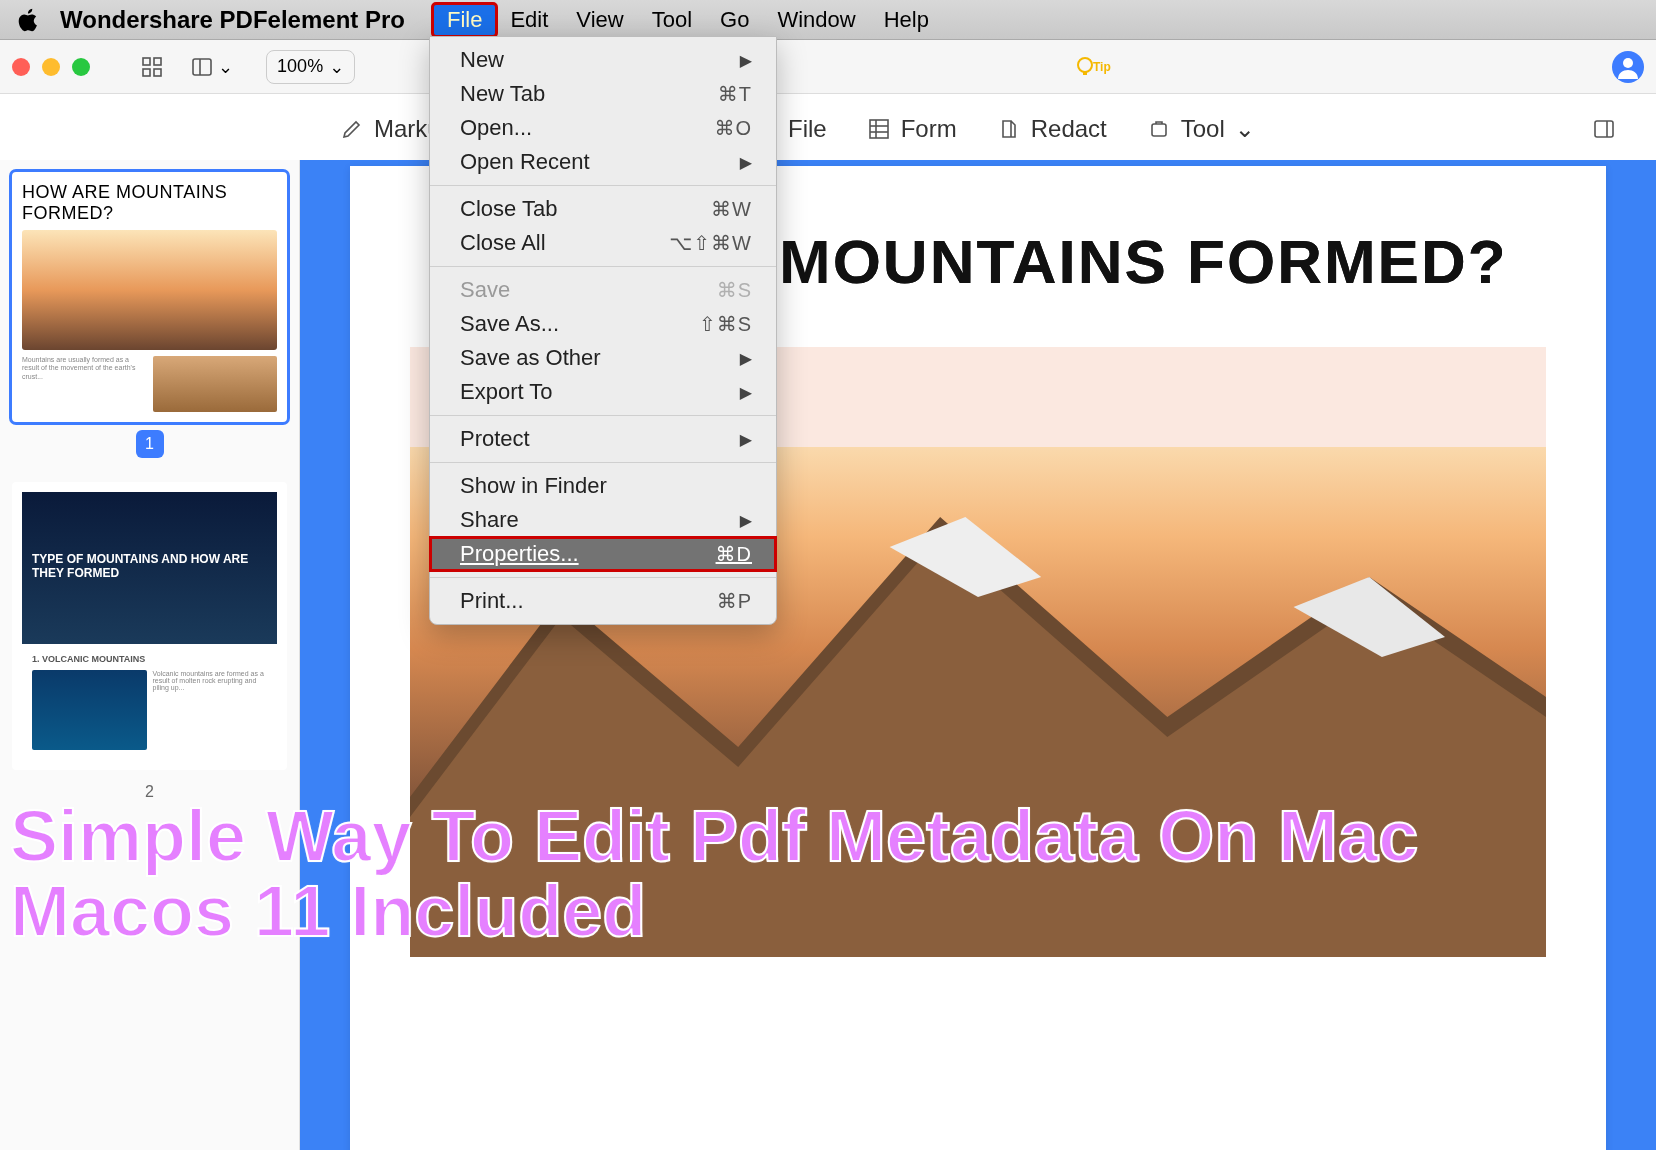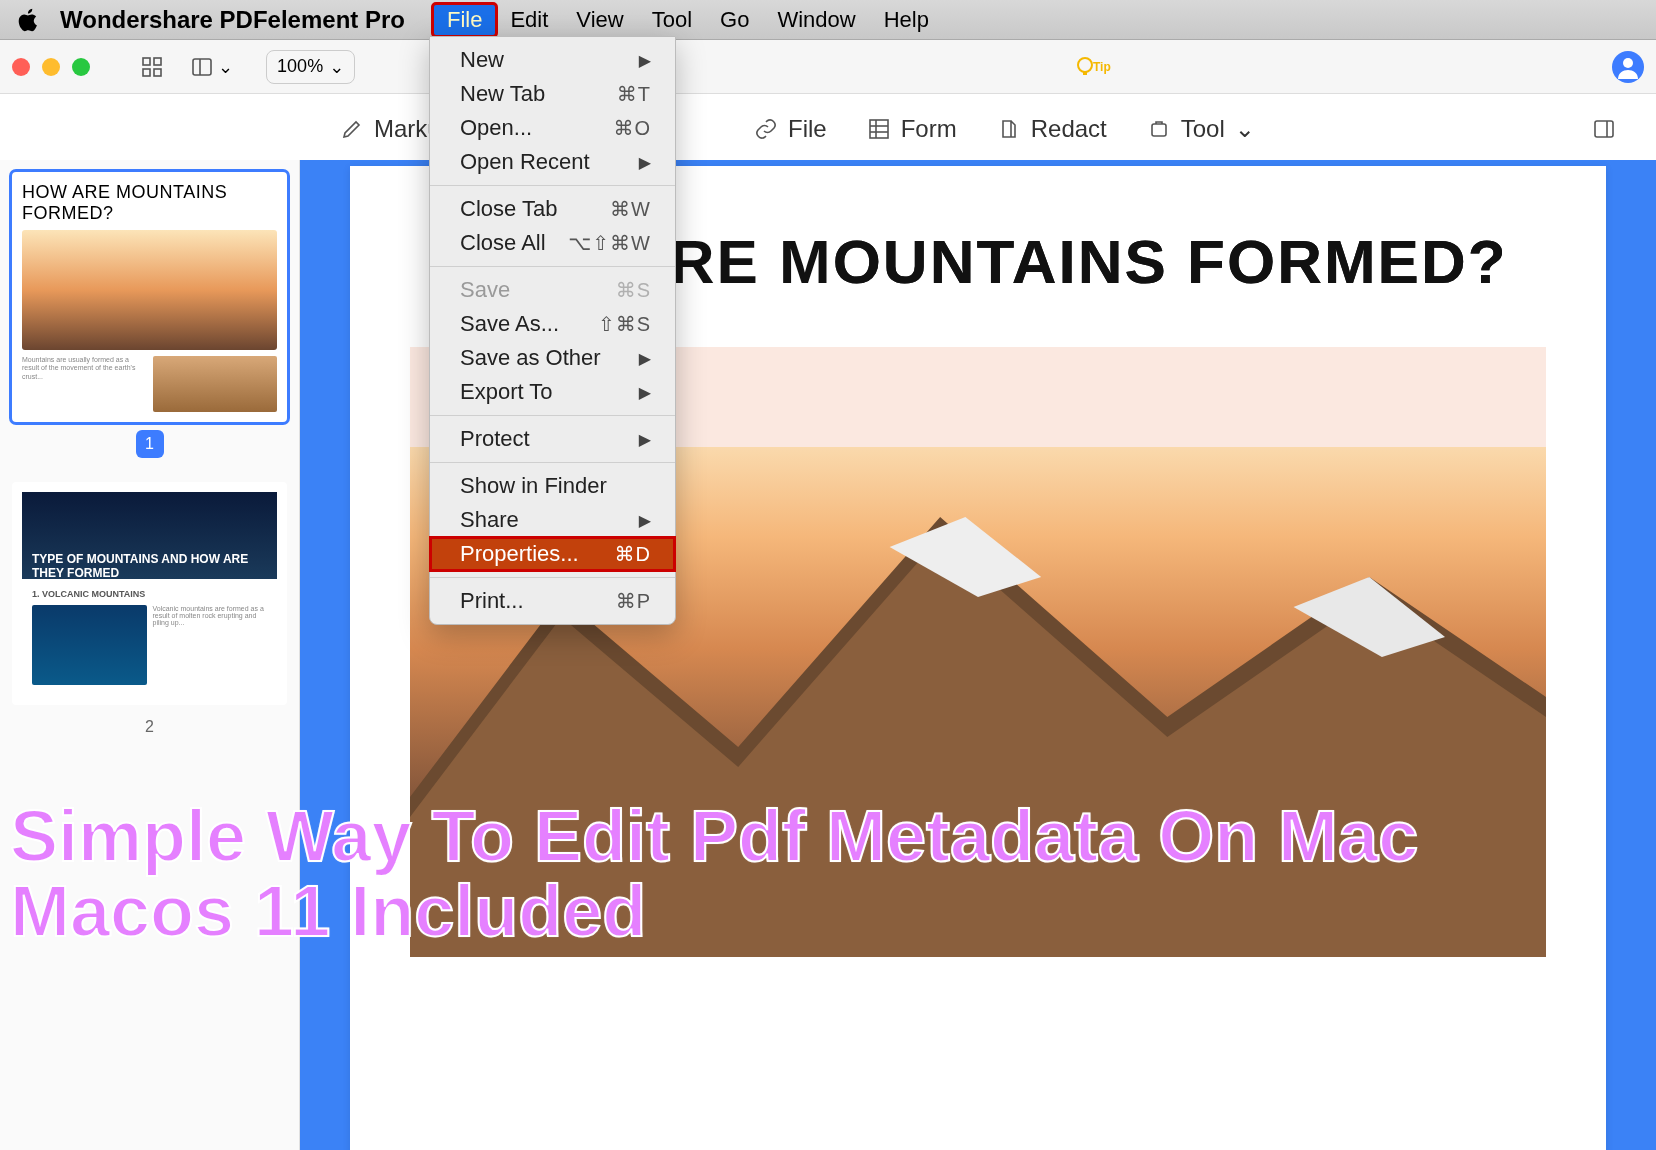--- a/index.html
+++ b/index.html
@@ -25,36 +25,36 @@
 .thumb-title { font-family:Impact,sans-serif; font-size:18px; color:#000; letter-spacing:.5px; margin-bottom:6px; }
 .thumb-img { height:120px; background:linear-gradient(180deg,#fce4b8 0%,#e8995a 50%,#6b4530 100%); border-radius:3px; margin-bottom:6px; }
 .thumb-num { width:28px; height:28px; border-radius:6px; display:flex; align-items:center; justify-content:center; color:#666; font-size:16px; margin:6px auto 24px; }
 .thumb-num.sel { background:#3d7cff; color:#fff; }
 .main { flex:1; background:#3b82f6; position:relative; padding:0 50px; }
 .page { background:#fff; margin:6px auto 0; width:100%; height:100%; box-shadow:0 2px 8px rgba(0,0,0,.1); padding:60px 60px 0; position:relative; overflow:hidden; }
 .page h1 { font-family:Impact,'Arial Black',sans-serif; font-size:62px; letter-spacing:2px; text-align:center; color:#111; }
 .hero { height:560px; margin-top:100px; background:linear-gradient(180deg,#fdecc8 0%,#f5b77a 25%,#d68850 45%,#7a5038 75%,#4a3525 100%); position:relative; }
 .hero::before { content:""; position:absolute; left:0; right:0; top:-50px; height:100px; background:#fbe8e0; }
 .hero svg { position:absolute; inset:0; width:100%; height:100%; }
-.dropdown { position:absolute; top:36px; left:429px; width:247px; background:#ededed; border:1px solid #bcbcbc; border-radius:0 0 8px 8px; box-shadow:0 10px 30px rgba(0,0,0,.25); padding:6px 0; font-size:22px; z-index:50; }
+.dropdown { position:absolute; top:36px; left:429px; width:348px; background:#ededed; border:1px solid #bcbcbc; border-radius:0 0 8px 8px; box-shadow:0 10px 30px rgba(0,0,0,.25); padding:6px 0; font-size:22px; z-index:50; }
 .dd-item { display:flex; justify-content:space-between; align-items:center; padding:4px 24px 4px 30px; color:#222; cursor:default; }
 .dd-item.disabled { color:#9a9a9a; }
-.dd-item.hl { background:#c2410c; color:#fff; outline:3px solid #c00; outline-offset:-2px; }
+.dd-item.hl { background:#737373; color:#fff; outline:3px solid #c00; outline-offset:-2px;text-decoration:underline; }
 .dd-shortcut { color:#555; font-size:20px; letter-spacing:1px; }
 .dd-item.disabled .dd-shortcut { color:#b0b0b0; }
 .dd-item.hl .dd-shortcut { color:#fff; }
 .dd-sep { height:1px; background:#cfcfcf; margin:6px 0; }
 .dd-arrow { font-size:16px; color:#444; }
 .overlay { position:absolute; left:10px; bottom:200px; right:10px; font-weight:800; font-size:72px; line-height:1.05; color:#e580ff; -webkit-text-stroke:2px #fff; z-index:40; text-shadow:0 0 2px #fff; }
 .icon { width:24px; height:24px; stroke:#555; fill:none; stroke-width:1.6; }
 .tips { width:36px; height:28px; margin-left:auto; margin-right:20px; }
 .small-img { height:56px; background:linear-gradient(180deg,#3a5a7a,#1a2a3a); border-radius:2px; }
 .small-img.m2 { background:linear-gradient(180deg,#d8a878,#9a6a3a); }
 .small-img.m3 { background:linear-gradient(180deg,#0a3a6a,#0a5a8a); }
-.thumb2-head { height:87px; background:linear-gradient(#0a1a3a,#1a3a5a); color:#fff; padding:60px 10px 12px; font-size:12px; font-weight:700; }
+.thumb2-head { height:152px; background:linear-gradient(#0a1a3a,#1a3a5a); color:#fff; padding:60px 10px 12px; font-size:12px; font-weight:700; }
 .thumb2-body { padding:10px; font-size:9px; }
 </style>
 </head>
 <body>
 
 <div class="menubar">
   <svg class="apple" viewBox="0 0 24 24">
       <path fill="#000" d="M16.4 12.8c0-2.6 2.1-3.8 2.2-3.9-1.2-1.7-3-2-3.7-2-1.6-.2-3.1.9-3.9.9s-2-.9-3.4-.9c-1.7 0-3.3 1-4.2 2.6-1.8 3.1-.5 7.7 1.3 10.2.9 1.2 1.9 2.6 3.3 2.6 1.3-.1 1.8-.8 3.4-.8s2 .8 3.4.8 2.3-1.2 3.1-2.5c1-1.4 1.4-2.8 1.4-2.9-.1 0-2.9-1.1-2.9-4.1zM14 4.6c.7-.8 1.1-2 1-3.1-1 0-2.2.7-2.9 1.5-.6.7-1.2 1.9-1 3 1.1.1 2.2-.6 2.9-1.4z"></path>
     </svg>
   <span class="appname">Wondershare PDFelement Pro</span>

